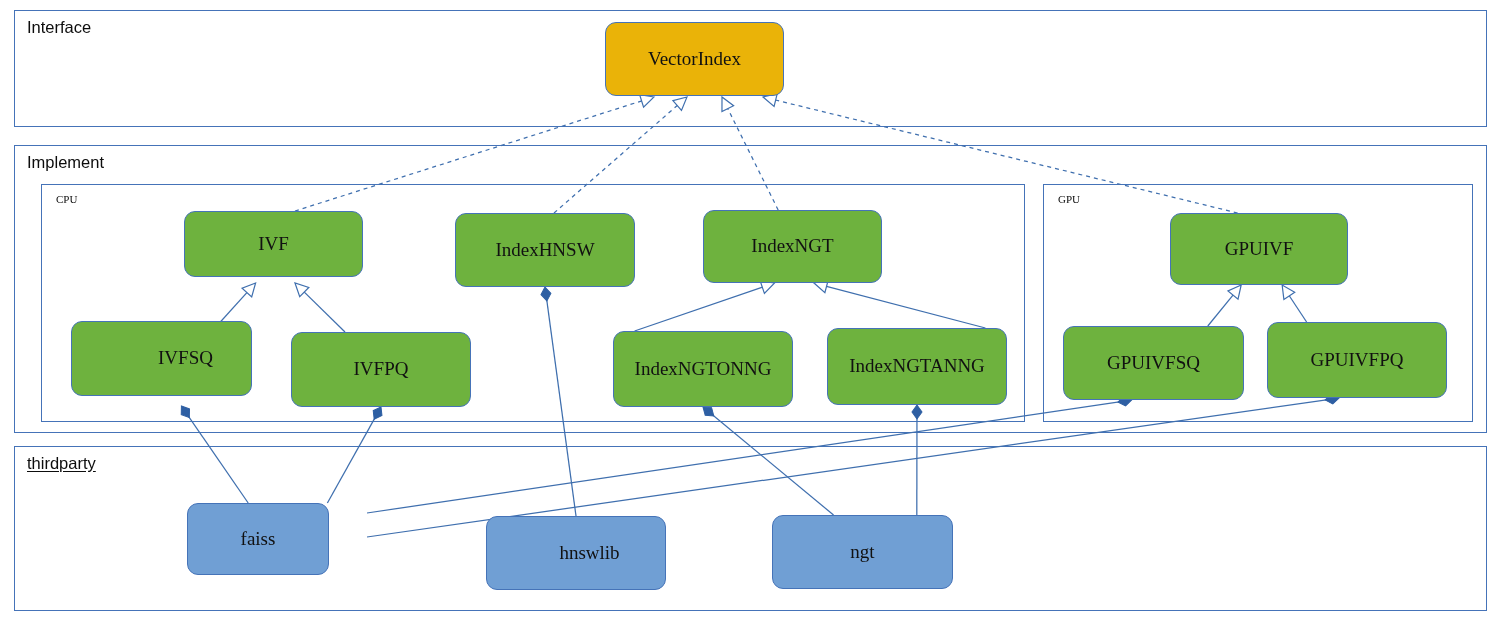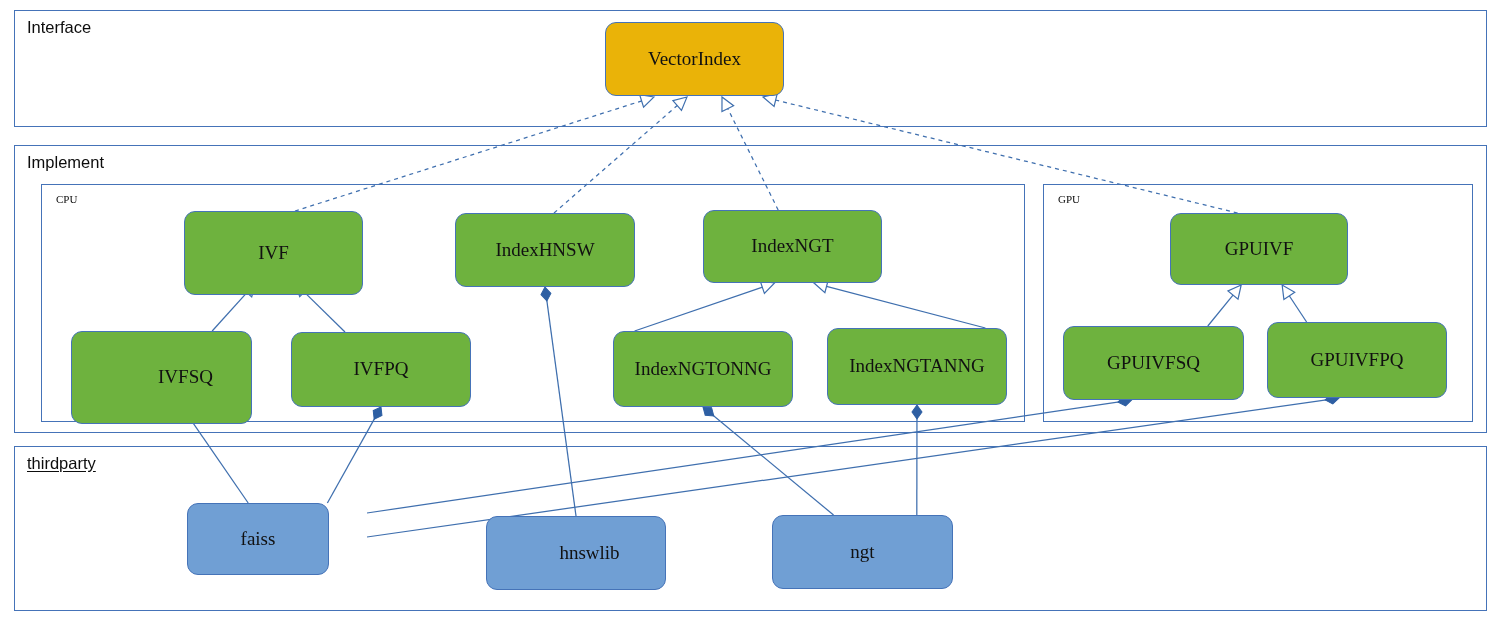--- a/index.html
+++ b/index.html
@@ -115,25 +115,25 @@
         <path d="M0,0 L-7,-5 L-14,0 L-7,5 Z" fill="#2E5FA3" stroke="#2E5FA3" stroke-width="1" transform="translate(703,407) rotate(-140.39793623163183)"></path>
       </g>
       <g>
         <line x1="916.8" y1="515" x2="916.9800000330578" y2="415.9999818182269" stroke="#3F6FAE" stroke-width="1.25" fill="none"></line>
         <path d="M0,0 L-7,-5 L-14,0 L-7,5 Z" fill="#2E5FA3" stroke="#2E5FA3" stroke-width="1" transform="translate(917,405) rotate(-89.89582597022297)"></path>
       </g>
     </svg>
 
   <div id="nodes-layer">
       <div class="node iface" style="left: 605px; top: 22px; width: 179px; height: 74px;">VectorIndex</div>
-      <div class="node impl" style="left: 184px; top: 211px; width: 179px; height: 84px;">IVF</div>
+      <div class="node impl" style="left: 184px; top: 211px; width: 179px; height: 66px;">IVF</div>
       <div class="node impl" style="left: 455px; top: 213px; width: 180px; height: 74px;">IndexHNSW</div>
       <div class="node impl" style="left: 703px; top: 210px; width: 179px; height: 73px;">IndexNGT</div>
       <div class="node impl" style="left: 1170px; top: 213px; width: 178px; height: 72px;">GPUIVF</div>
-      <div class="node impl" style="left: 71px; top: 331px; width: 181px; height: 93px; padding-left: 48px;">IVFSQ</div>
+      <div class="node impl" style="left: 71px; top: 321px; width: 181px; height: 75px; padding-left: 48px;">IVFSQ</div>
       <div class="node impl" style="left: 291px; top: 332px; width: 180px; height: 75px;">IVFPQ</div>
       <div class="node impl" style="left: 613px; top: 331px; width: 180px; height: 76px;">IndexNGTONNG</div>
       <div class="node impl" style="left: 827px; top: 328px; width: 180px; height: 77px;">IndexNGTANNG</div>
       <div class="node impl" style="left: 1063px; top: 326px; width: 181px; height: 74px;">GPUIVFSQ</div>
       <div class="node impl" style="left: 1267px; top: 322px; width: 180px; height: 76px; text-align: center;">GPUIVFPQ</div>
       <div class="node tp" style="left: 187px; top: 503px; width: 142px; height: 72px;">faiss</div>
       <div class="node tp" style="left: 486px; top: 516px; width: 180px; height: 74px; padding-left: 27px;">hnswlib</div>
       <div class="node tp" style="left: 772px; top: 515px; width: 181px; height: 74px;">ngt</div>
     </div>
 

